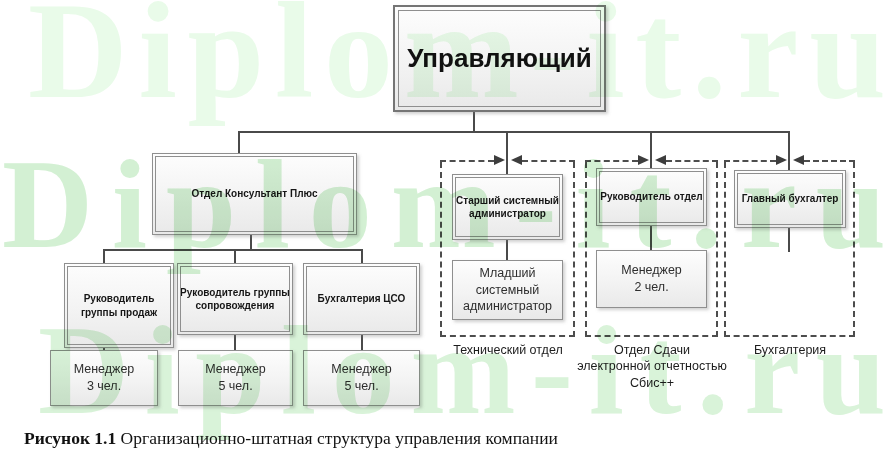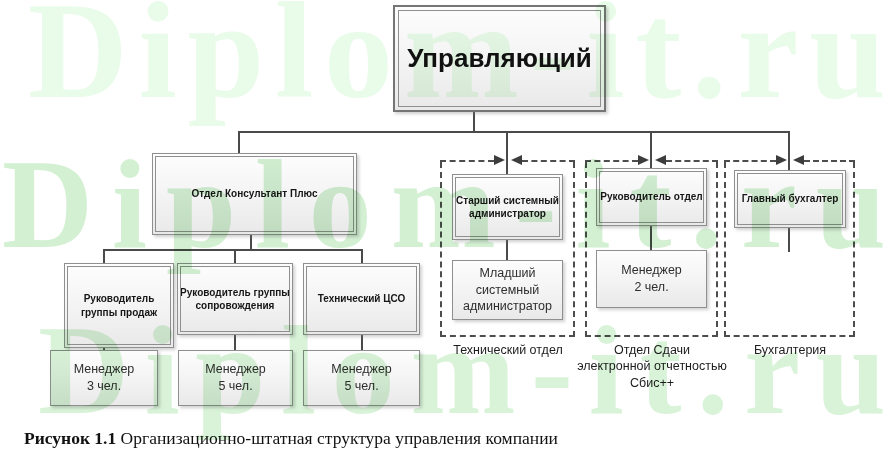--- a/index.html
+++ b/index.html
@@ -67,21 +67,21 @@
     <span class="txt t-head">Отдел Консультант Плюс</span>
   </div>
 
   <div class="box double" style="left:64px;top:263px;width:110px;height:85px">
     <span class="txt t-head">Руководитель группы продаж</span>
   </div>
   <div class="box double" style="left:177px;top:263px;width:116px;height:72px">
     <span class="txt t-head">Руководитель группы сопровождения</span>
   </div>
   <div class="box double" style="left:303px;top:263px;width:117px;height:72px">
-    <span class="txt t-head">Технический ЦСО</span>
+    <span class="txt t-head">Бухгалтерия ЦСО</span>
   </div>
 
   <div class="box" style="left:50px;top:350px;width:108px;height:56px">
     <span class="txt t-sub">Менеджер
 3 чел.</span>
   </div>
   <div class="box" style="left:178px;top:350px;width:115px;height:56px">
     <span class="txt t-sub">Менеджер
 5 чел.</span>
   </div>

